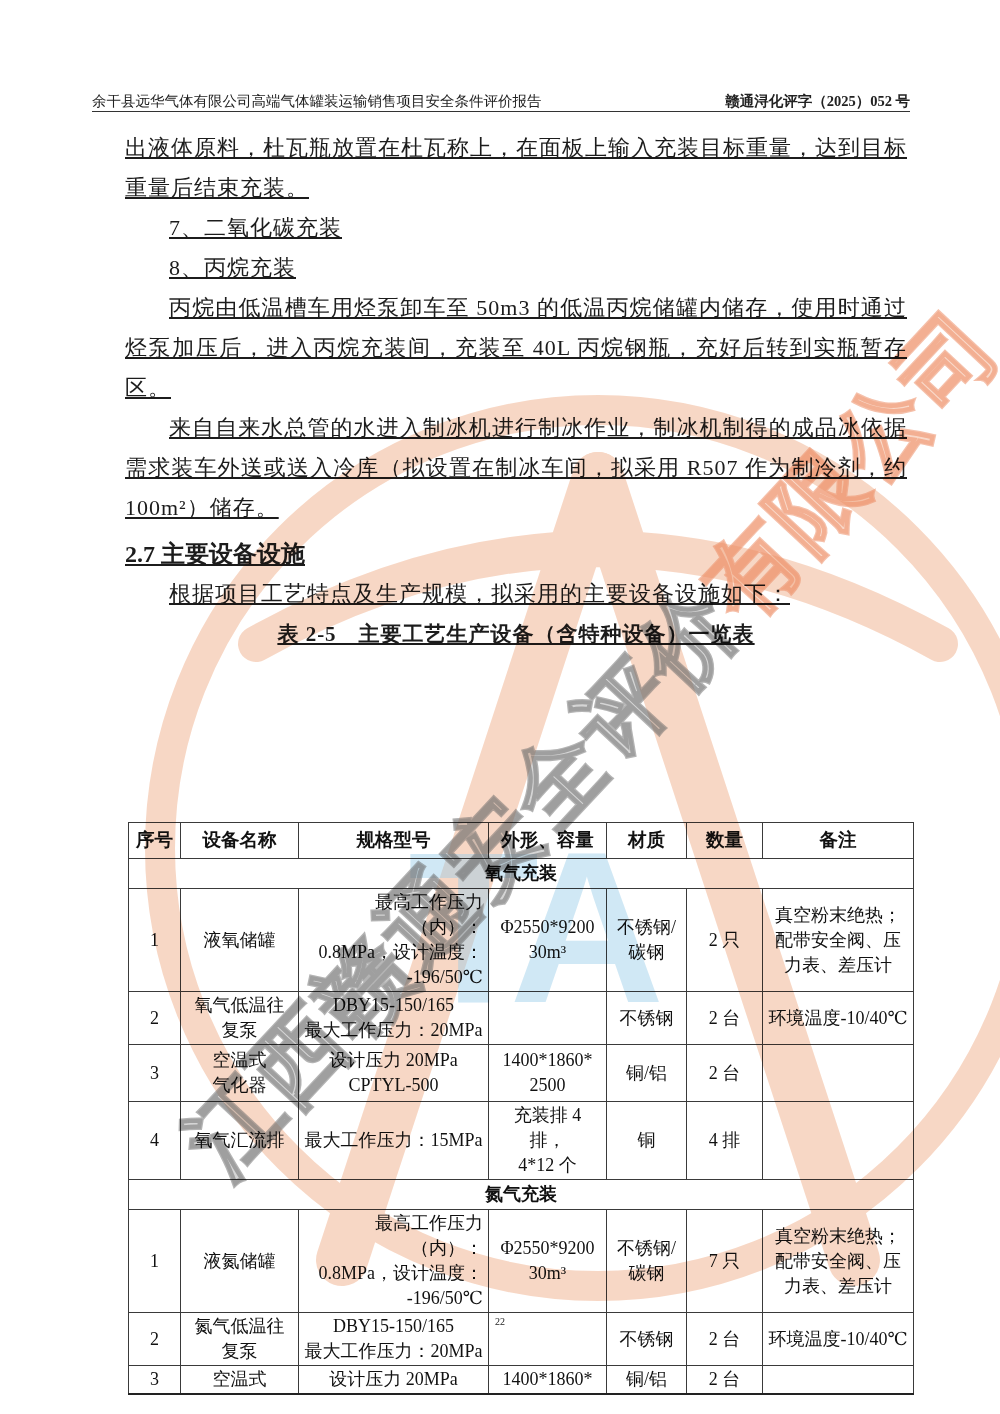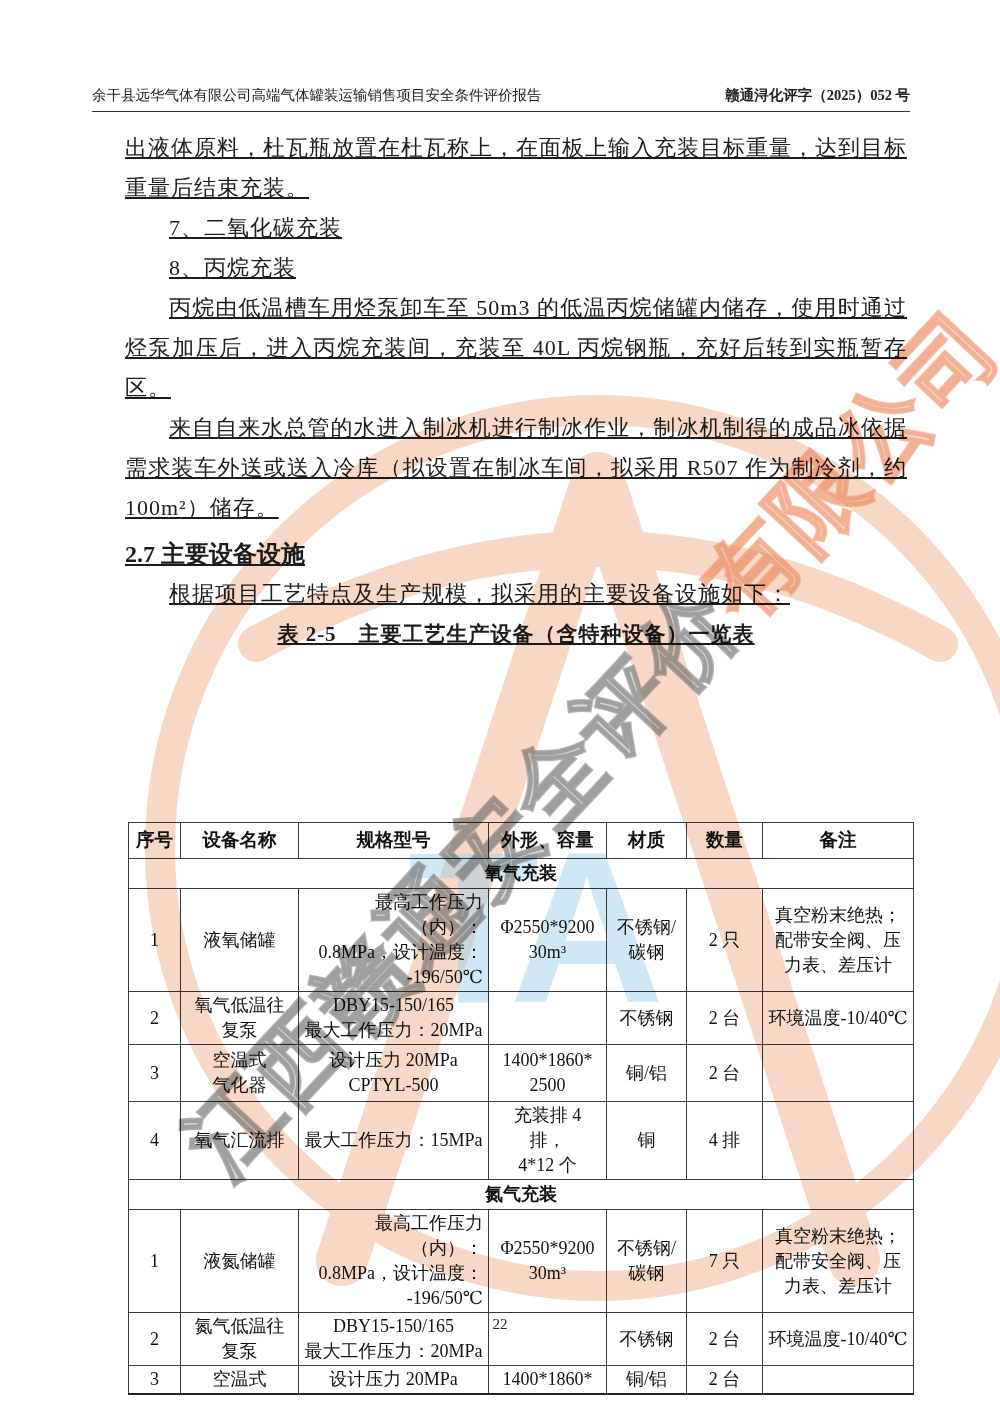--- a/index.html
+++ b/index.html
@@ -3,21 +3,21 @@
 <meta charset="utf-8">
 <style>
   html,body{margin:0;padding:0;background:#888;}
   .page{
     position:relative; width:1000px; height:1414px; margin:0 auto;
     background:#ffffff; overflow:hidden;
     font-family:"Liberation Serif","DejaVu Serif",serif;
     color:#1c1c1c;
   }
   
-  .hdr{position:absolute; top:86px; left:92px; width:818px; font-size:14.5px; color:#222;}
+  .hdr{position:absolute; top:92px; left:92px; width:818px; font-size:14.5px; color:#222;}
   .hdr-left{float:left;}
   .hdr-right{float:right; font-weight:bold;}
   .hdr-rule{position:absolute; top:111px; left:92px; width:818px; height:0;
     border-top:1.6px solid #333;}
   
   .body-text{position:absolute; top:128px; left:125px; width:782px;
     font-size:22px; line-height:40px; letter-spacing:1px; text-align:justify;text-decoration:underline;}
   .body-text p{margin:0;}
   .body-text p.indent{text-indent:2em;}
   .sec-head{margin-top:6px !important; font-size:24px; font-weight:bold; letter-spacing:0;}
@@ -27,21 +27,21 @@
   table.eq{border-collapse:collapse; table-layout:fixed; width:785px;
     font-size:18px; line-height:25px; color:#111;}
   table.eq td,table.eq th{border:1px solid #3a3a3a; padding:1px 5px;
     text-align:center; vertical-align:middle; white-space:pre-line; overflow:hidden;}
   table.eq th{font-weight:bold; font-size:18.5px;}
   table.eq tr.grp td{font-weight:bold; font-size:18px; border-left:1px solid #3a3a3a;}
   table.eq td.left{text-align:right;}
   table.eq{border-bottom:2.5px solid #222;}
   
   .pgnum{position:absolute; top:1316px; left:0; width:100%; text-align:center;
-    font-size:15px; color:#222;}
+    font-size:10px; color:#222;}
   
   .wm{position:absolute; inset:0; pointer-events:none; mix-blend-mode:multiply; z-index:6;}
   .wm svg{position:absolute; left:0; top:0;}
   .wm-text{
     position:absolute; left:158px; top:1118px;
     transform:rotate(-47deg); transform-origin:0 0;
     font-family:"Liberation Sans","DejaVu Sans",sans-serif;
     font-size:92px; font-weight:bold; white-space:nowrap; letter-spacing:3px;
   }
   .wm-gray{color:rgba(115,115,115,0.30); -webkit-text-stroke:2.5px rgba(105,105,105,0.50);}

